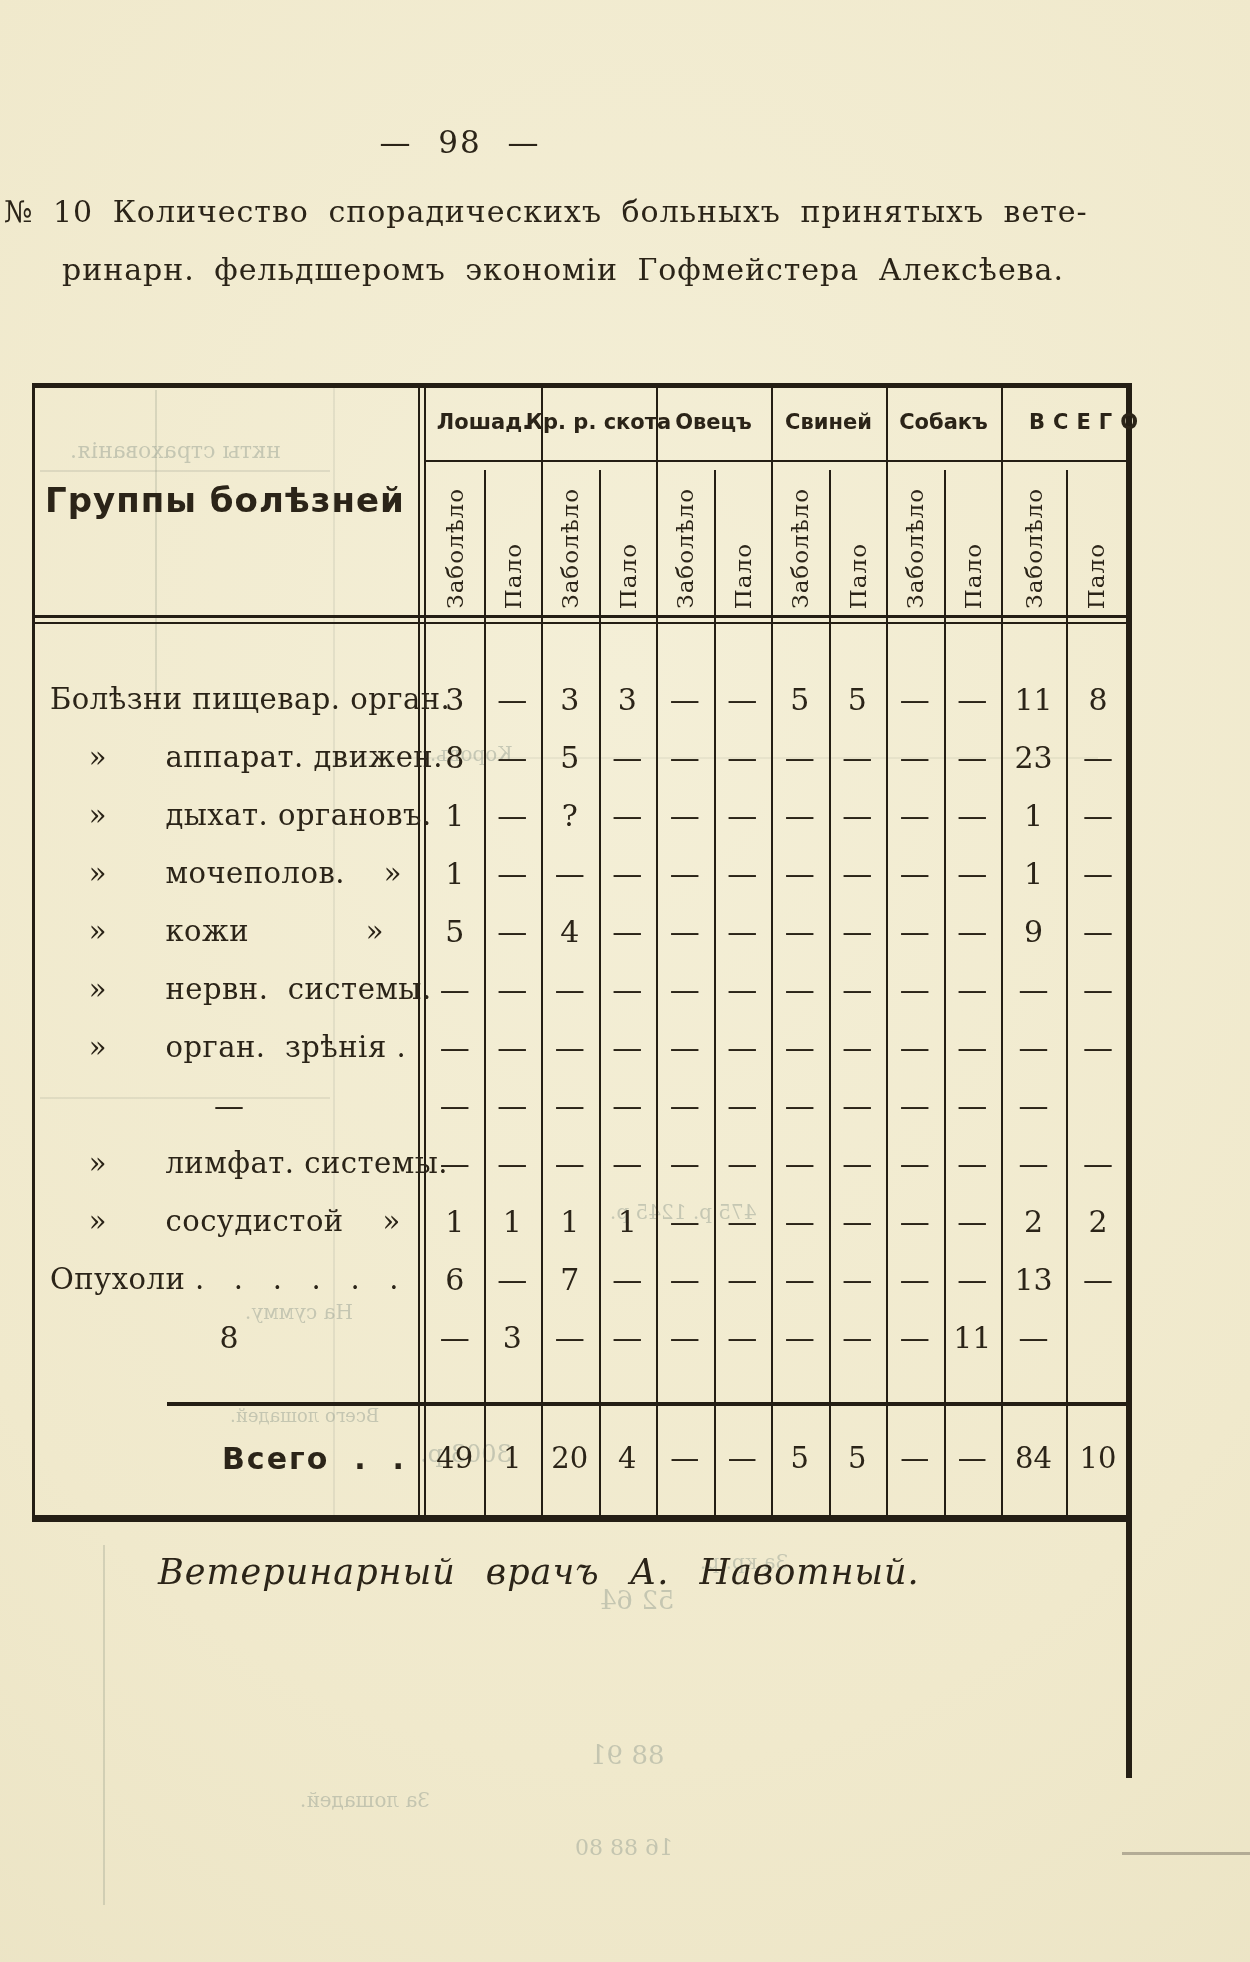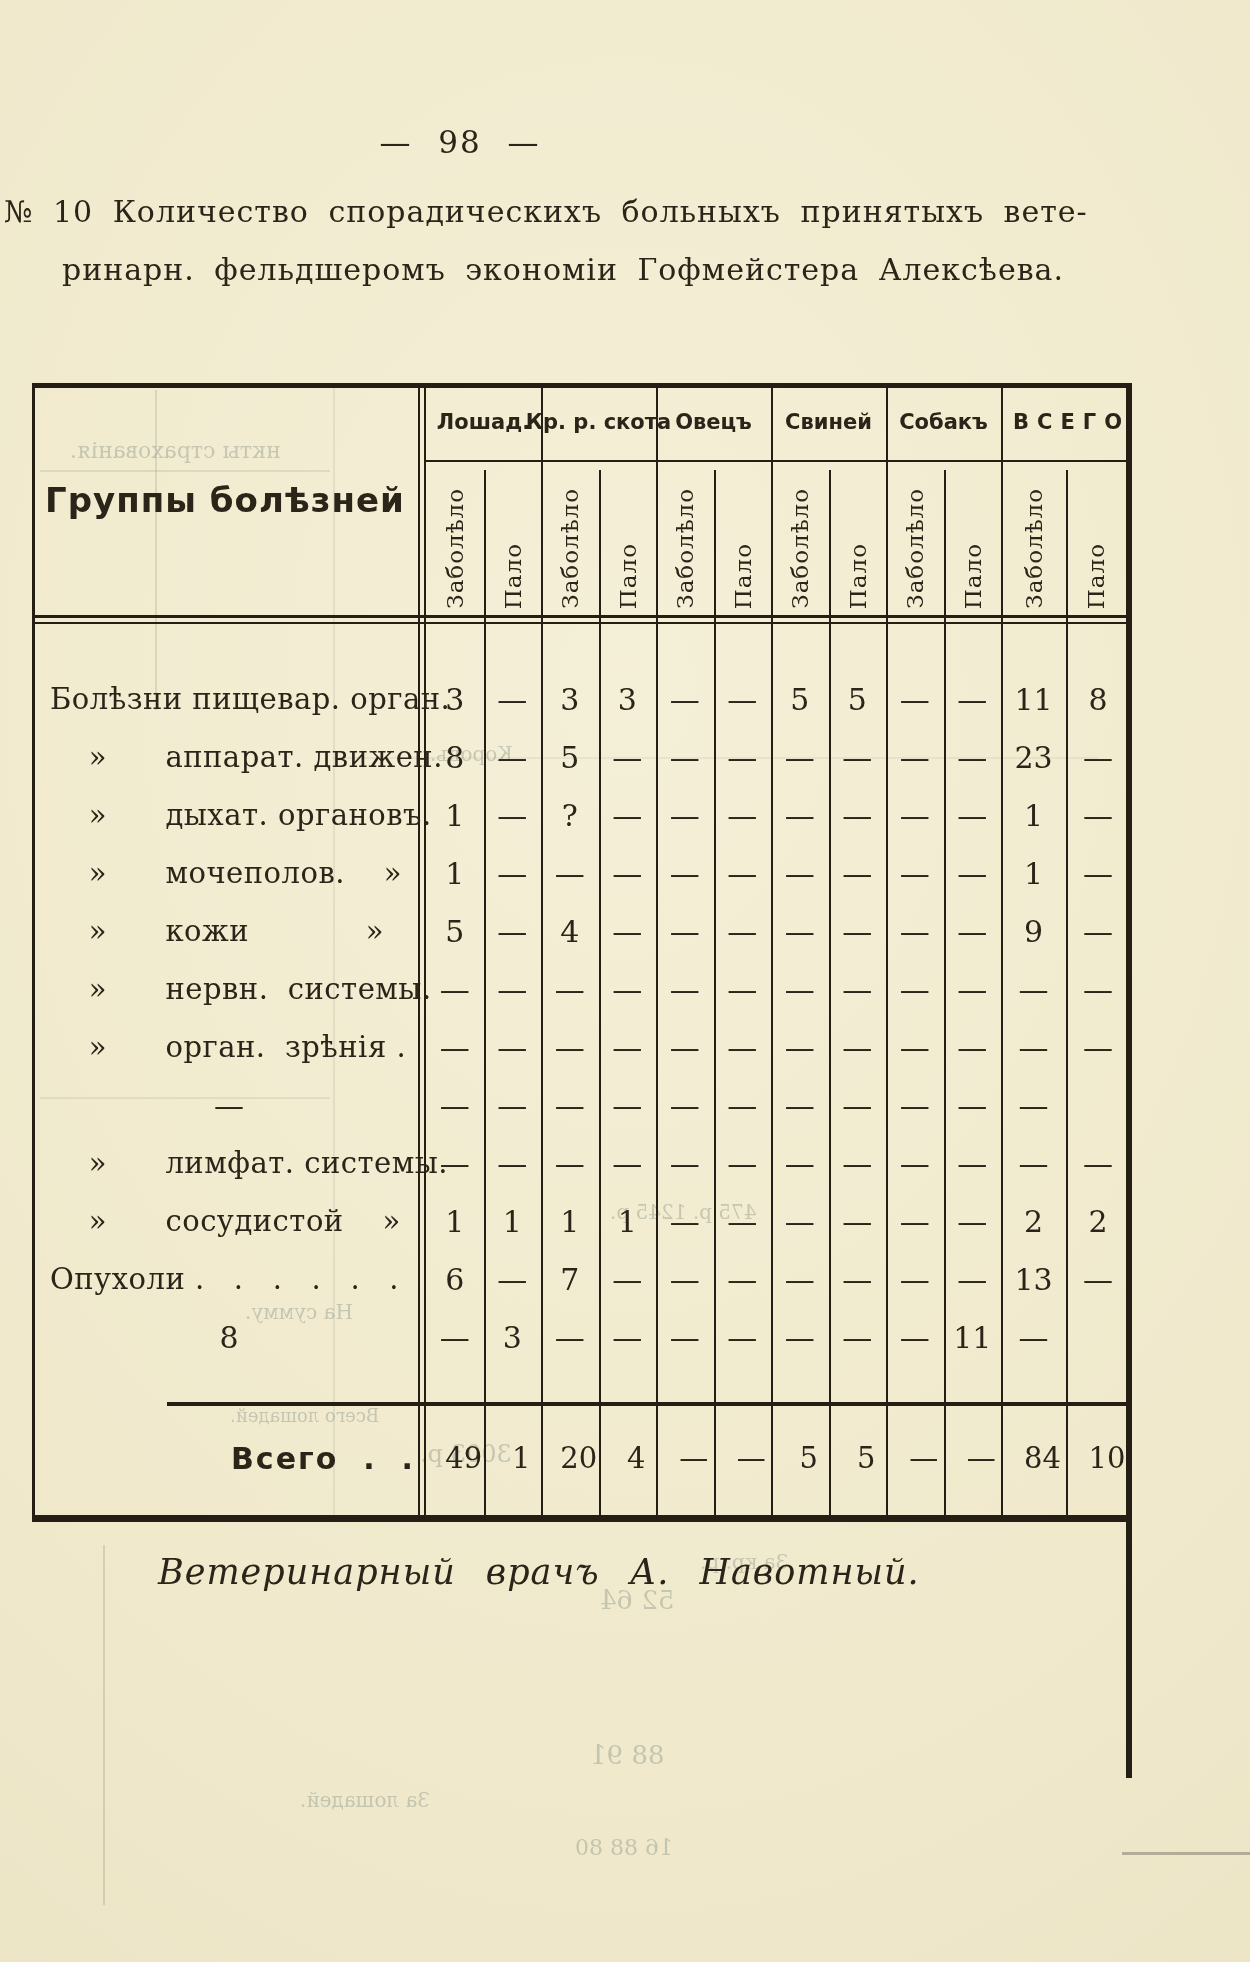--- a/index.html
+++ b/index.html
@@ -15,35 +15,35 @@
   .table{position:absolute;left:32px;top:383px;width:1100px;height:1146px;}
   .ln{position:absolute;background:#241e14;}
 
   .corner{position:absolute;left:0;top:0;width:386px;height:233px;display:flex;
     align-items:center;justify-content:center;
     font-family:"DejaVu Sans",sans-serif;font-weight:bold;font-size:34px;letter-spacing:1px;}
   .ghead{position:absolute;top:6px;height:66px;display:flex;align-items:center;justify-content:center;
     font-family:"DejaVu Sans",sans-serif;font-weight:bold;font-size:21px;white-space:nowrap;}
   .g0{left:394px;width:115px}.g1{left:509px;width:115px}.g2{left:624px;width:115px}
   .g3{left:739px;width:115px}.g4{left:854px;width:115px}
-  .g5{left:969px;width:125px;letter-spacing:8px;padding-left:8px;}
+  .g5{left:969px;width:125px;letter-spacing:8px;padding-left:24px;}
   .sub{position:absolute;top:87px;height:143px;display:flex;align-items:flex-end;justify-content:center;}
   .s0{left:394px;width:57px}.s1{left:452px;width:57px}.s2{left:509px;width:57px}
   .s3{left:567px;width:57px}.s4{left:624px;width:57px}.s5{left:682px;width:57px}
   .s6{left:739px;width:57px}.s7{left:797px;width:57px}.s8{left:854px;width:57px}
   .s9{left:912px;width:57px}.s10{left:969px;width:65px}.s11{left:1034px;width:60px}
   .vtext{writing-mode:vertical-rl;transform:rotate(180deg);font-size:23px;letter-spacing:1px;margin-bottom:4px;}
 
   .rows{position:absolute;left:0;top:241px;width:1100px;padding-top:46px;}
   .trow,.totalrow{display:grid;align-items:center;
     grid-template-columns:394px 57.5px 57.5px 57.5px 57.5px 57.5px 57.5px 57.5px 57.5px 57.5px 57.5px 65px 64px;}
   .trow{height:58px;}
   .rlabel{font-size:29px;padding-left:18px;white-space:nowrap;letter-spacing:0.5px;}
   .cell{text-align:center;font-size:30px;}
-  .totalrow{position:absolute;left:0;top:1023px;width:1004px;height:104px;padding-left:9px;}
+  .totalrow{position:absolute;left:0;top:1023px;width:1004px;height:104px;}
   .totalrow .cell{font-size:29px;}
   .tlabel{font-family:"DejaVu Sans",sans-serif;font-weight:bold;font-size:30px;
     padding-left:190px;letter-spacing:2px;white-space:nowrap;}
 
   .signature{position:absolute;left:158px;top:1552px;font-style:italic;font-size:35px;
     word-spacing:18px;letter-spacing:1px;white-space:nowrap;}
 
   .ghost{position:absolute;transform:scaleX(-1);color:#9aa396;opacity:.5;
     white-space:nowrap;filter:blur(.4px);font-family:"DejaVu Serif",serif;}
   .gh0{left:70px;top:438px;font-size:22px;}

